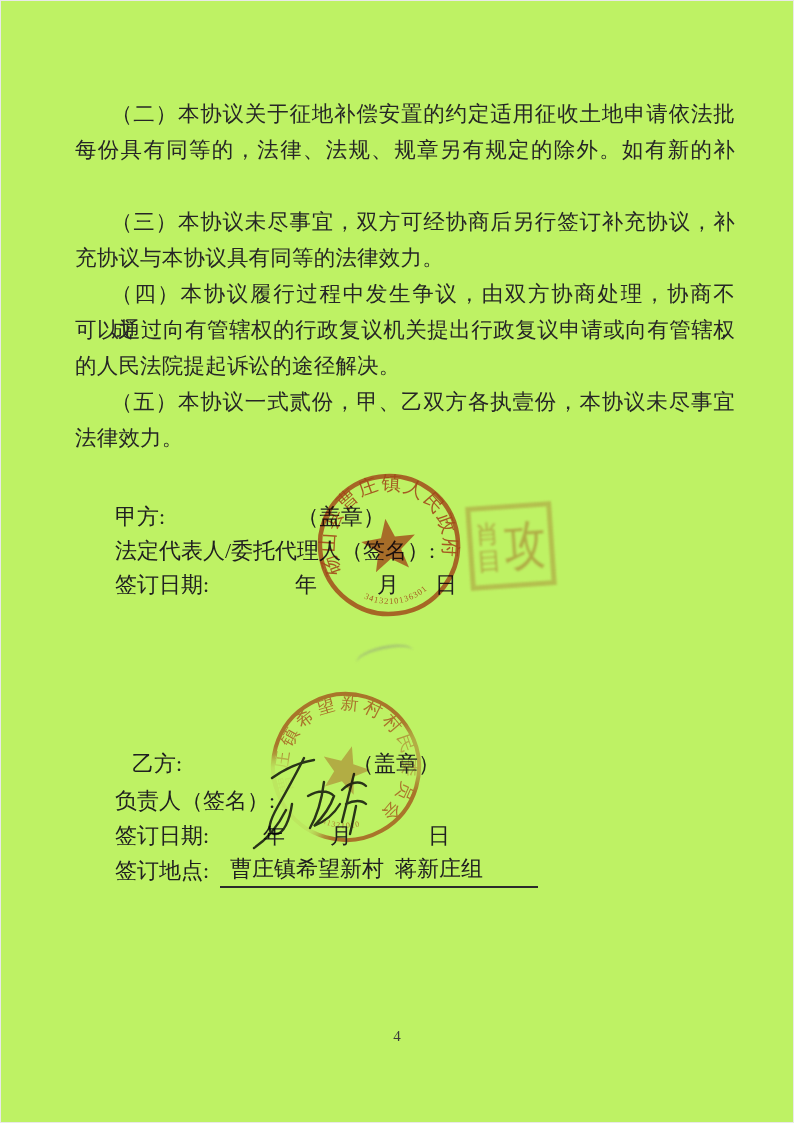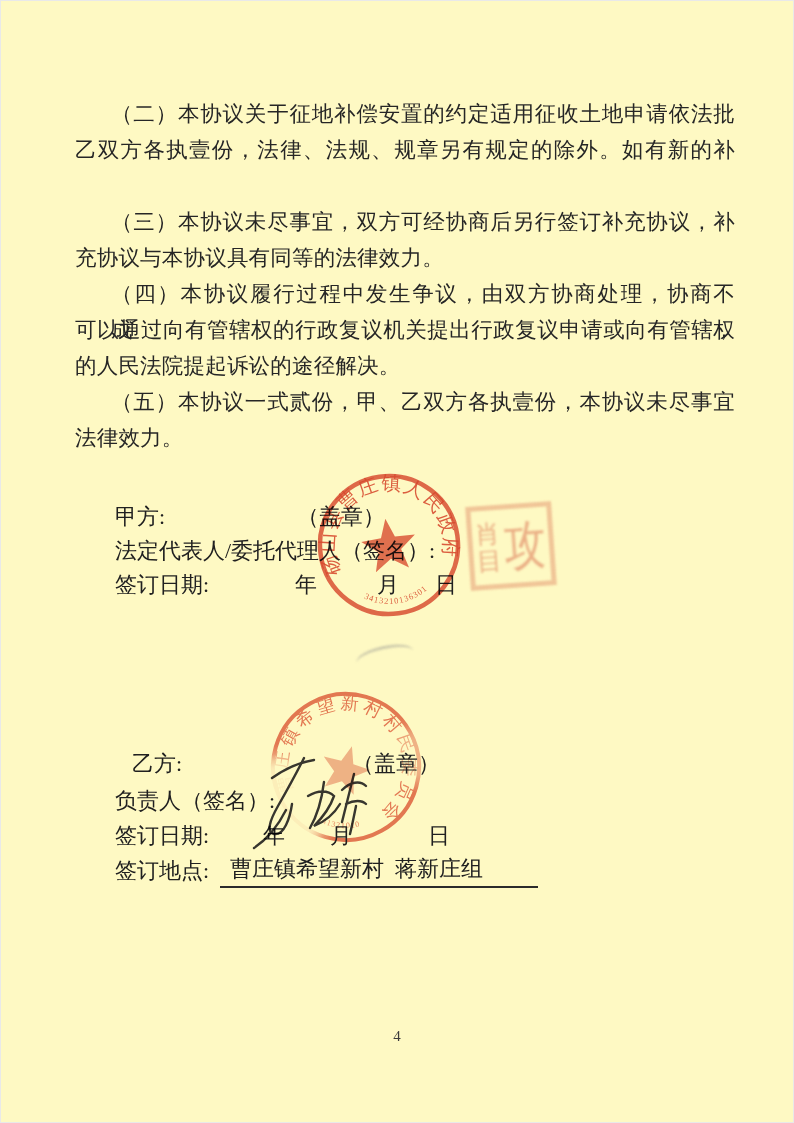--- a/index.html
+++ b/index.html
@@ -1,17 +1,17 @@
 <!DOCTYPE html>
 <html><head>
 <meta charset="utf-8">
 <style>
   html,body{margin:0;padding:0;background:#fff;}
   .page{
-    position:relative;width:794px;height:1123px;background:#fef9c3;
+    position:relative;width:794px;height:1123px;background:#bef264;
     font-family:"Liberation Serif", serif;color:#212121;overflow:hidden;
     box-shadow:inset 0 0 0 1px #e9e9e9;
   }
   
   .bl{
     position:absolute;left:75px;width:660px;font-size:21.5px;line-height:36px;
     letter-spacing:.2px;color:#262626;white-space:nowrap;
   }
   .bl.fill{white-space:normal;text-align:justify;text-align-last:justify;}
   .bl.indent{padding-left:36px;width:624px;}
@@ -46,21 +46,21 @@
     transform:rotate(-12deg);filter:blur(1.3px);
   }
   .pageno{position:absolute;left:0;right:0;top:1028px;text-align:center;font-size:15px;color:#3c3c3c;}
 </style>
 </head>
 <body>
 
 <div class="page">
 
   <div class="bl indent fill" style="top:96px">（二）本协议关于征地补偿安置的约定适用征收土地申请依法批</div>
-  <div class="bl fill" style="top:132px">乙双方各执壹份，法律、法规、规章另有规定的除外。如有新的补</div>
+  <div class="bl fill" style="top:132px">每份具有同等的，法律、法规、规章另有规定的除外。如有新的补</div>
   <div class="bl indent fill" style="top:204px">（三）本协议未尽事宜，双方可经协商后另行签订补充协议，补</div>
   <div class="bl" style="top:240px">充协议与本协议具有同等的法律效力。</div>
   <div class="bl indent fill" style="top:276px">（四）本协议履行过程中发生争议，由双方协商处理，协商不成，</div>
   <div class="bl fill" style="top:312px">可以通过向有管辖权的行政复议机关提出行政复议申请或向有管辖权</div>
   <div class="bl" style="top:348px">的人民法院提起诉讼的途径解决。</div>
   <div class="bl indent fill" style="top:384px">（五）本协议一式贰份，甲、乙双方各执壹份，本协议未尽事宜</div>
   <div class="bl" style="top:420px">法律效力。</div>
 
   <span class="sig" style="left:115px;top:502px">甲方:</span>
   <span class="sig" style="left:297px;top:502px">（盖章）</span>

